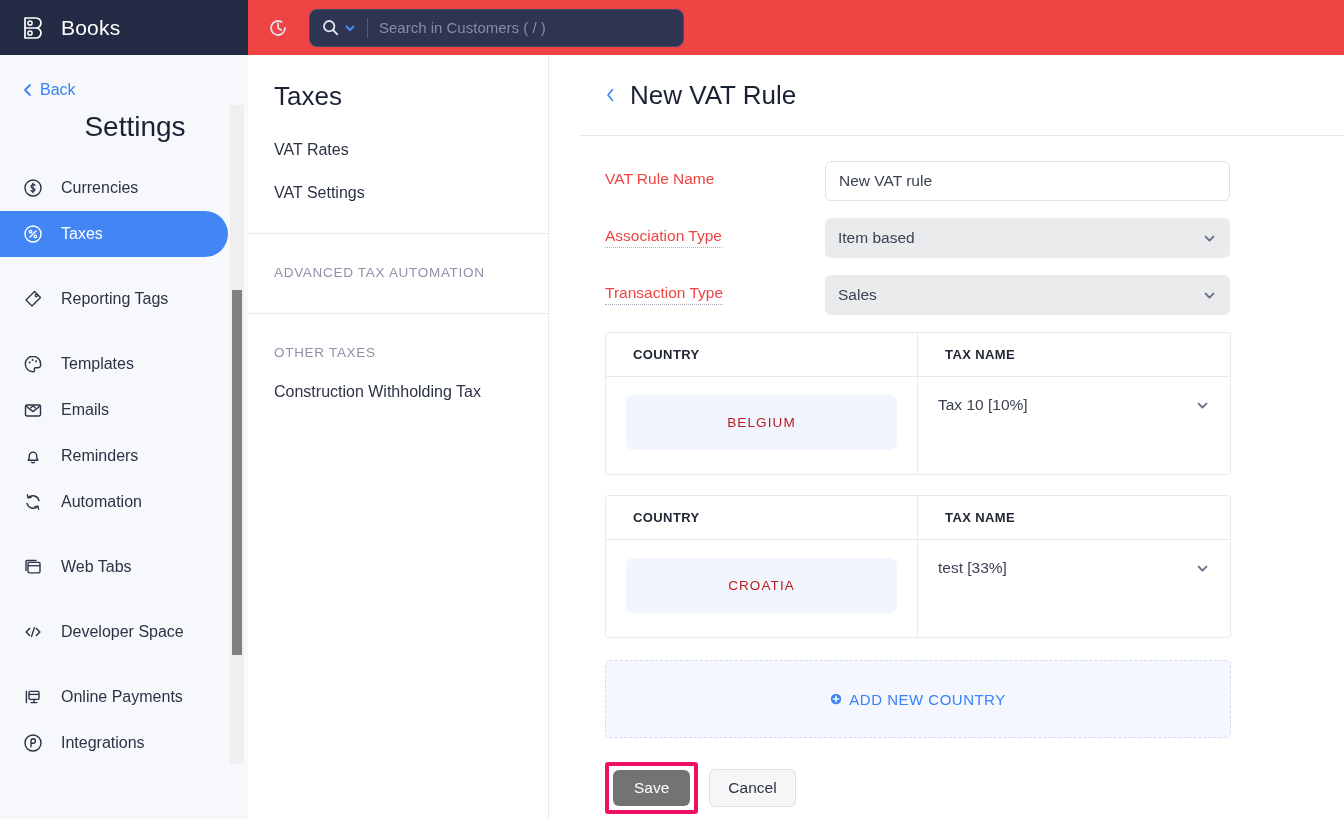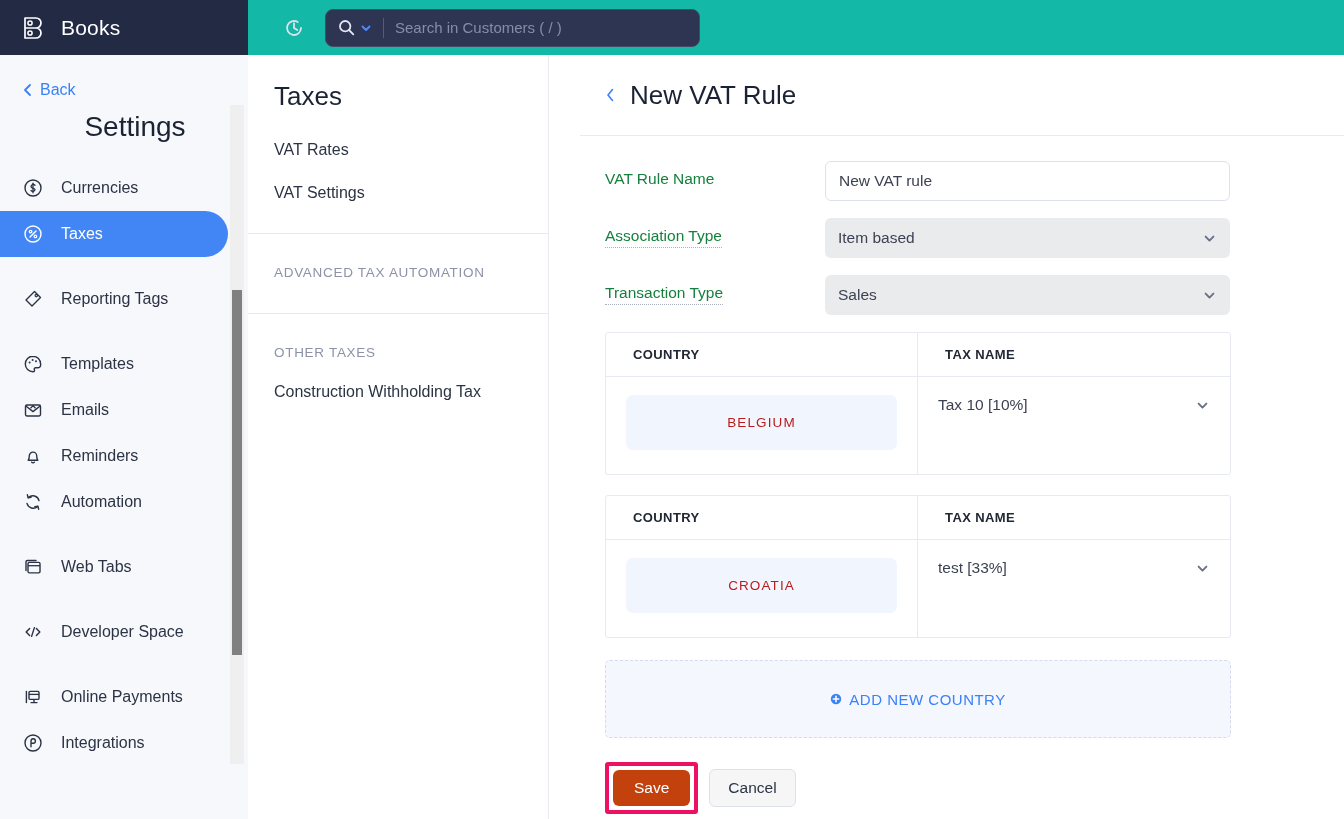--- a/index.html
+++ b/index.html
@@ -6,21 +6,21 @@
   html, body {
     width: 1344px; height: 819px;
     font-family: "Liberation Sans", sans-serif;
     background: #ffffff; overflow: hidden;
   }
   .app { position: relative; width: 1344px; height: 819px; }
 
   
   .topbar {
     position: absolute; top: 0; left: 0; width: 1344px; height: 55px;
-    background: #14b8a6; display: flex; align-items: center; gap: 16px;
+    background: #ef4444; display: flex; align-items: center;
   }
   .brand {
     width: 248px; height: 55px; display: flex; align-items: center;
     gap: 13px; padding-left: 20px; background: #232A44;
   }
   .brand-logo { width: 28px; height: 28px; flex: none; }
   .brand-name { color: #ffffff; font-size: 21px; letter-spacing: .2px; }
   .topbar-right { display: flex; align-items: center; gap: 16px; padding-left: 15px; }
   .refresh-btn {
     width: 30px; height: 30px; display: flex; align-items: center;
@@ -98,21 +98,21 @@
   .main-header {
     height: 81px; display: flex; align-items: center; gap: 14px;
     padding-left: 25px; border-bottom: 1px solid #E7EAF0;
   }
   .chev-back { color: #3B82F6; font-size: 21px; cursor: pointer; line-height: 1; }
   .main-title { font-size: 26px; color: #1B2233; font-weight: 400; }
 
   .form { padding: 25px 0 0 25px; }
   .form-row { display: flex; align-items: flex-start; margin-bottom: 17px; }
   .form-label {
-    width: 220px; font-size: 15.5px; color: #15803d; padding-top: 10px;
+    width: 220px; font-size: 15.5px; color: #ef4444; padding-top: 10px;
     flex: none;
   }
   .form-label.dotted {
     border-bottom: 1px dotted #A9B0C0; display: inline-block; width: auto;
     padding-bottom: 2px; padding-top: 0;
   }
   .label-cell { width: 220px; flex: none; padding-top: 9px; }
   .text-input {
     width: 405px; height: 40px; border: 1px solid #DDE1E9; border-radius: 6px;
     padding: 0 13px; font-size: 15.5px; color: #3C4253; outline: none;
@@ -152,21 +152,21 @@
   .add-country {
     width: 626px; height: 78px; margin: 22px 0 0 25px;
     background: #F4F7FE; border: 1px dashed #D4DCEC; border-radius: 5px;
     display: flex; align-items: center; justify-content: center; gap: 7px;
     color: #3B82F6; font-size: 15px; letter-spacing: .5px; cursor: pointer;
   }
 
   .actions { display: flex; align-items: center; gap: 11px; margin: 24px 0 0 25px; }
   .save-wrap { padding: 4px; border: 4px solid #ED1164; border-radius: 3px; }
   .btn-save {
-    background: #c2410c; color: #fff; border: none; border-radius: 6px;
+    background: #737373; color: #fff; border: none; border-radius: 6px;
     height: 36px; padding: 0 21px; font-size: 15.5px; cursor: pointer;
     font-family: "Liberation Sans", sans-serif;
   }
   .btn-cancel {
     background: #F6F6F7; color: #2B3344; border: 1px solid #DDE1E9;
     border-radius: 6px; height: 38px; padding: 0 18px; font-size: 15.5px;
     cursor: pointer; font-family: "Liberation Sans", sans-serif;
   }
   .ico { display: block; }
 </style>

